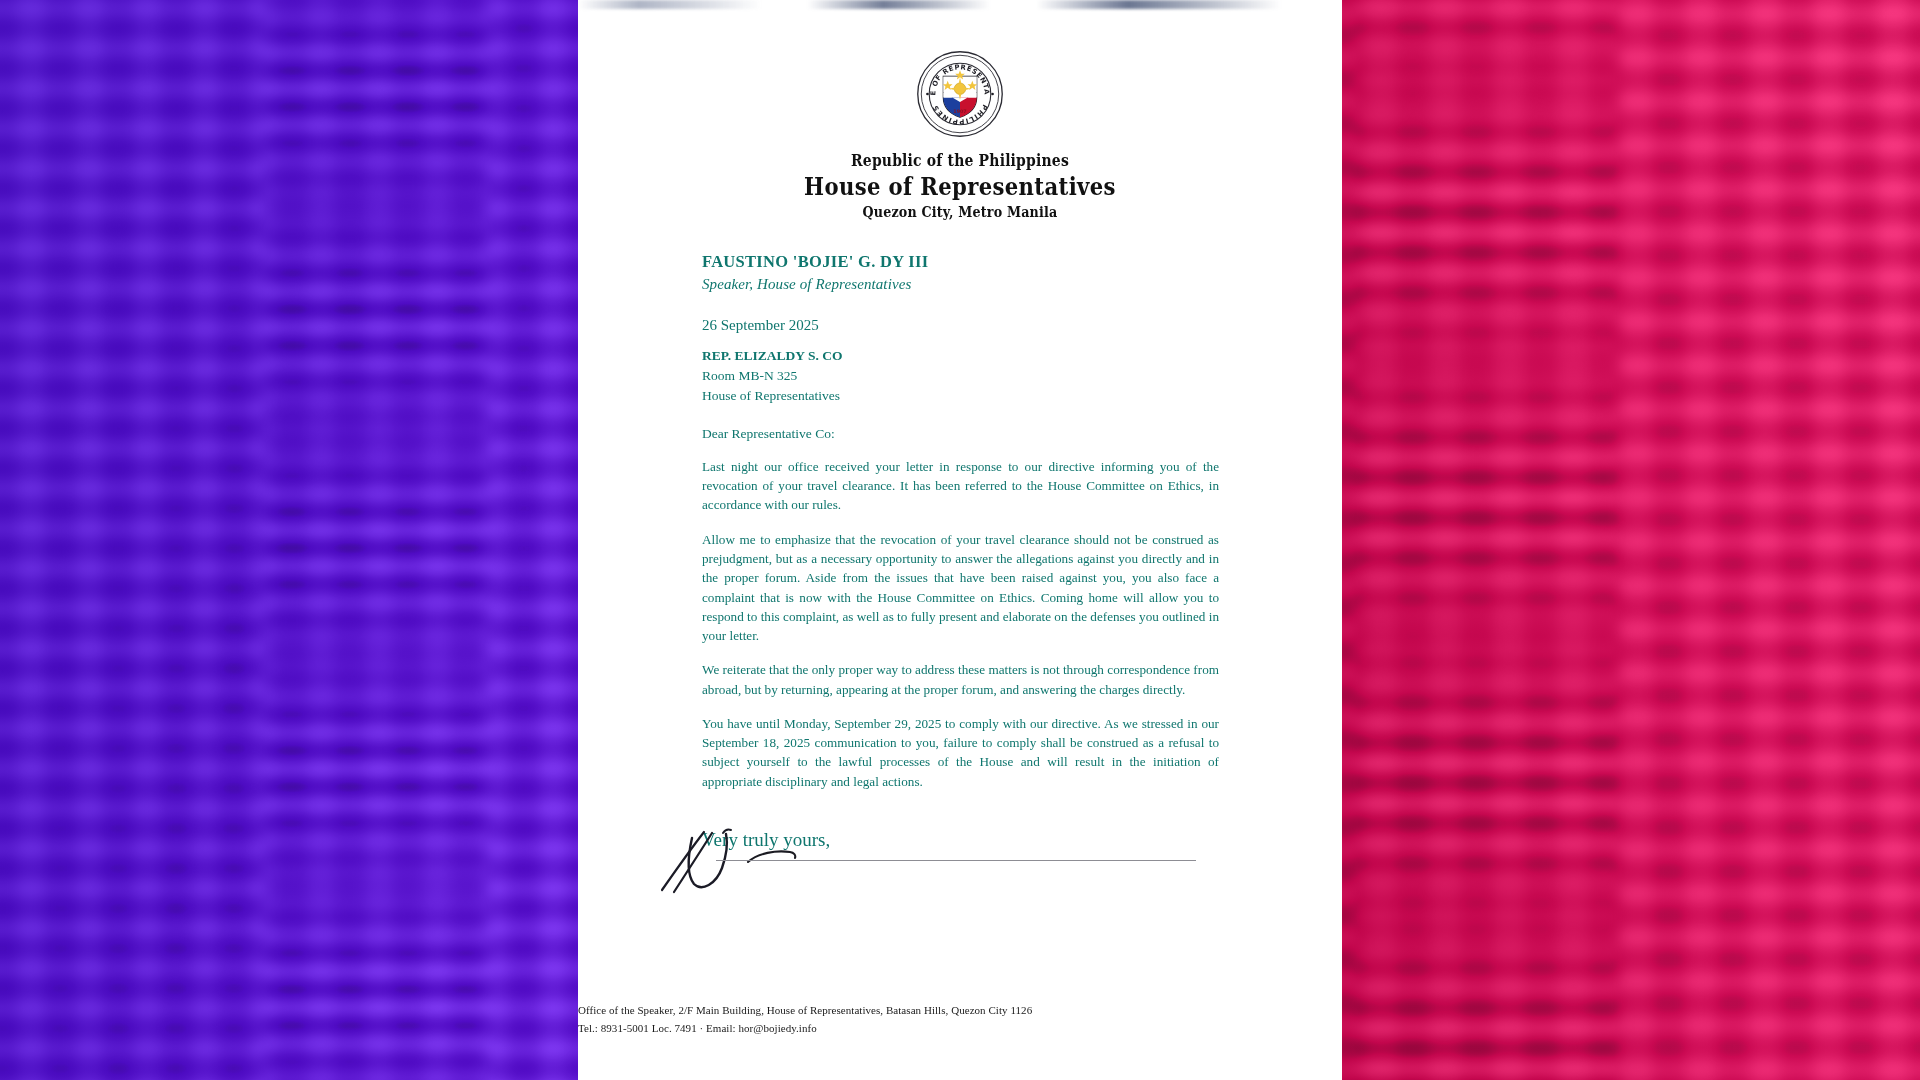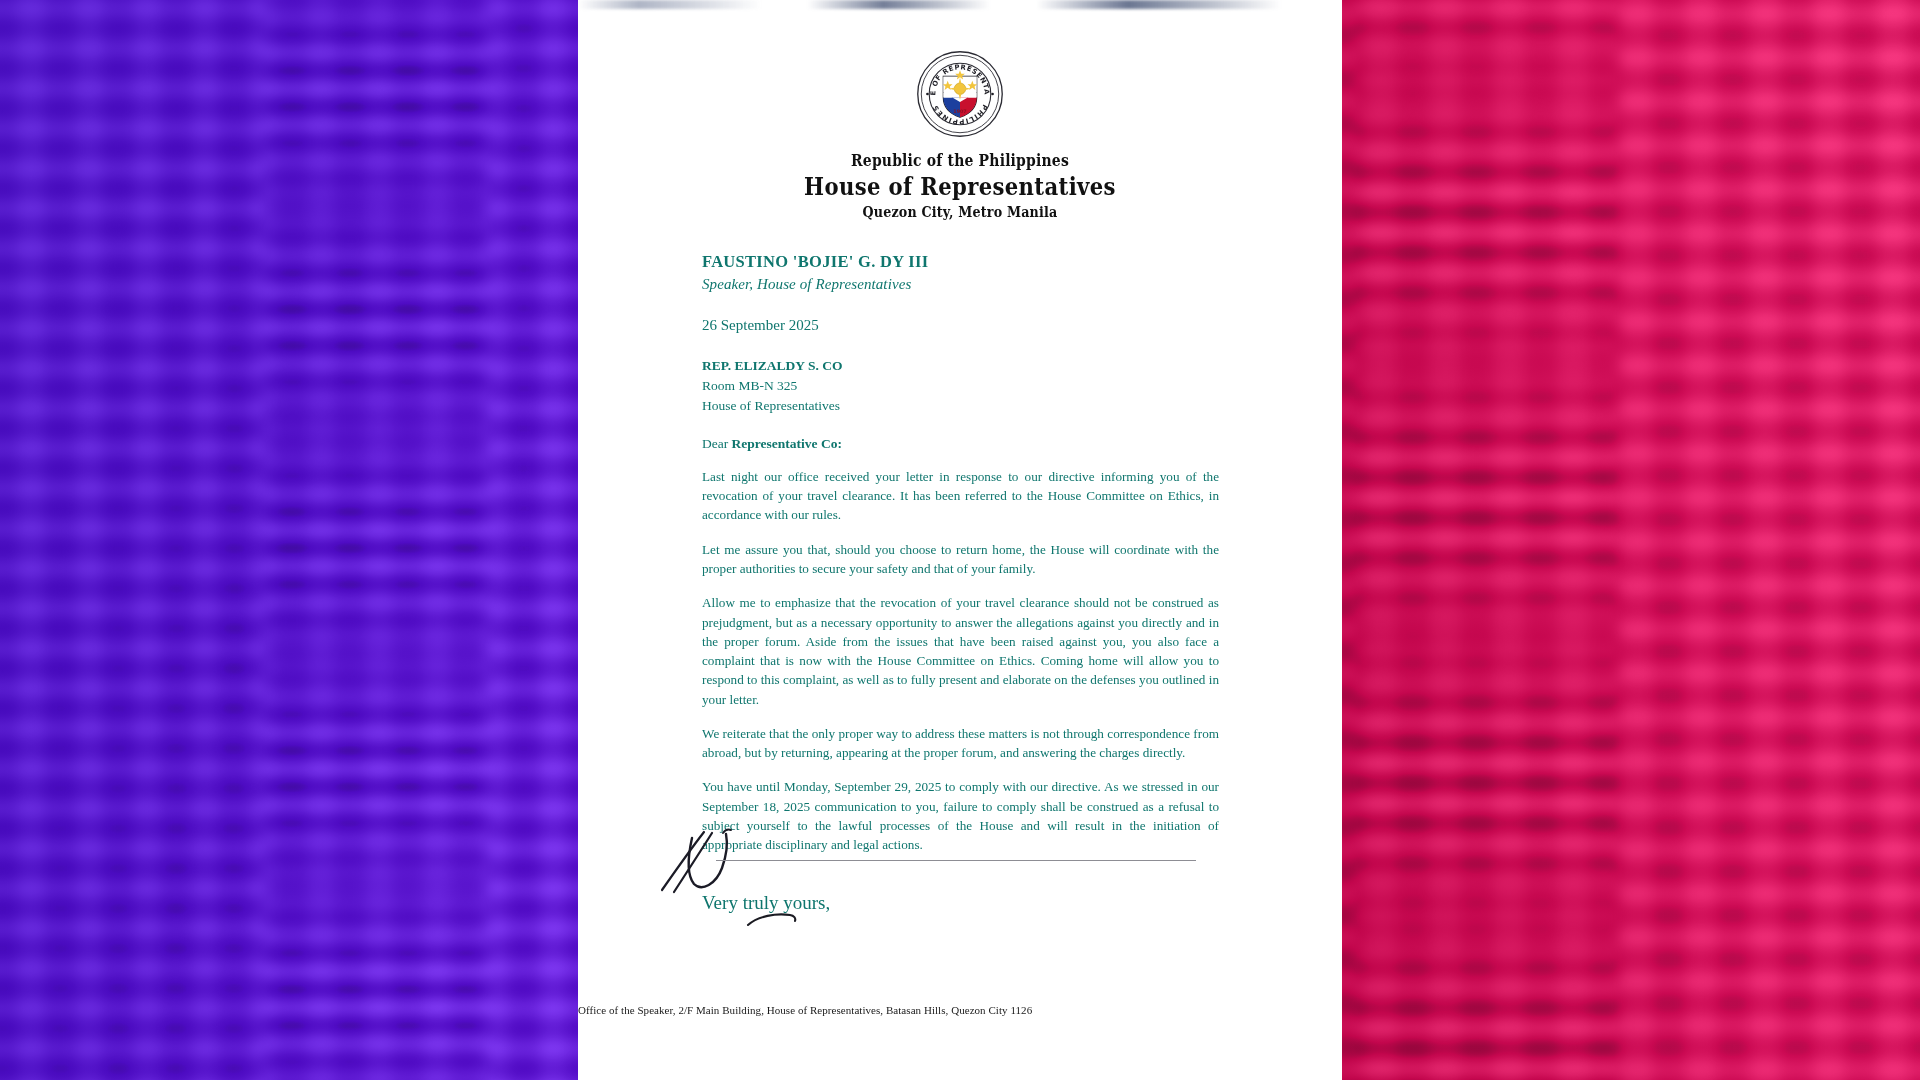--- a/index.html
+++ b/index.html
@@ -128,25 +128,25 @@
     left:124px; top:252px;
     width:517px;
     color:#0f766e;
   }
 
   #speaker-name  { font-size:16.5px; font-weight:700; letter-spacing:.3px; }
   #speaker-title { font-size:15px; font-style:italic; margin-top:4px; letter-spacing:.1px; }
 
   #letter-date { font-size:15px; margin-top:24px; }
 
-  #addressee { margin-top:22px; font-size:13.5px; line-height:1.48; }
+  #addressee { margin-top:12px; font-size:13.5px; line-height:1.48; }
   #addressee-name { font-weight:700; }
 
   #salutation { margin-top:20px; font-size:13.5px; }
-  #salutation b { font-weight:700; }
+  #salutation b { font-weight:400; }
 
   .para {
     margin-top:15px;
     font-size:13.2px;
     line-height:1.46;
     text-align:justify;
     text-justify:inter-word;
   }
 
   #closing { margin-top:38px; font-size:19px; }
@@ -250,21 +250,20 @@
         <div>Room MB-N 325</div>
         <div>House of Representatives</div>
       </div>
 
       <div id="salutation">
         <span>Dear </span><b>Representative Co:</b>
       </div>
 
       <div id="paragraphs">
           <p class="para">Last night our office received your letter in response to our directive  informing you of the revocation of your travel clearance. It has been  referred to the House Committee on Ethics, in accordance with our  rules.</p>
-          <p class="para">Let me assure you that, should you choose to return home, the House  will coordinate with the proper authorities to secure your safety and  that of your family.</p>
           <p class="para">Allow me to emphasize that the revocation of your travel clearance  should not be construed as prejudgment, but as a necessary  opportunity to answer the allegations against you directly and in the  proper forum. Aside from the issues that have been raised against  you, you also face a complaint that is now with the House Committee  on Ethics. Coming home will allow you to respond to this complaint, as  well as to fully present and elaborate on the defenses you outlined in  your letter.</p>
           <p class="para">We reiterate that the only proper way to address these matters is not  through correspondence from abroad, but by returning, appearing at  the proper forum, and answering the charges directly.</p>
           <p class="para">You have until Monday, September 29, 2025 to comply with our  directive. As we stressed in our September 18, 2025 communication  to you, failure to comply shall be construed as a refusal to subject  yourself to the lawful processes of the House and will result in the initiation of appropriate disciplinary and legal actions.</p>
         </div>
 
       <div id="closing">Very truly yours,</div>
 
       <svg id="flourish" width="54" height="16" viewBox="0 0 54 16">
         <path d="M2,13 C12,4 30,1 44,3 C48,3.6 50,6 49,9" fill="none" stroke="#1b1b22" stroke-width="2.1" stroke-linecap="round"></path>
       </svg>
@@ -277,16 +276,17 @@
           <path d="M20,74 C33,54 46,34 58,15" stroke-width="2.2"></path>
           <path d="M38,20 C34,38 32,56 40,66 C48,74 62,66 68,50 C73,36 74,26 72,16" stroke-width="2.4"></path>
           <path d="M69,15 C71,12 74,11 77,12" stroke-width="2"></path>
         </g>
       </svg>
       <div id="signature-rule"></div>
     </div>
 
     <div id="footer">
       <div class="foot-line">Office of the Speaker, 2/F Main Building, House of Representatives, Batasan Hills, Quezon City 1126</div>
+      <div class="foot-line">Tel.: 8931-5001 Loc. 7491 · Email: hor@bojiedy.info</div>
     </div>
 
   </div>
 </div>
 
 </body></html>

